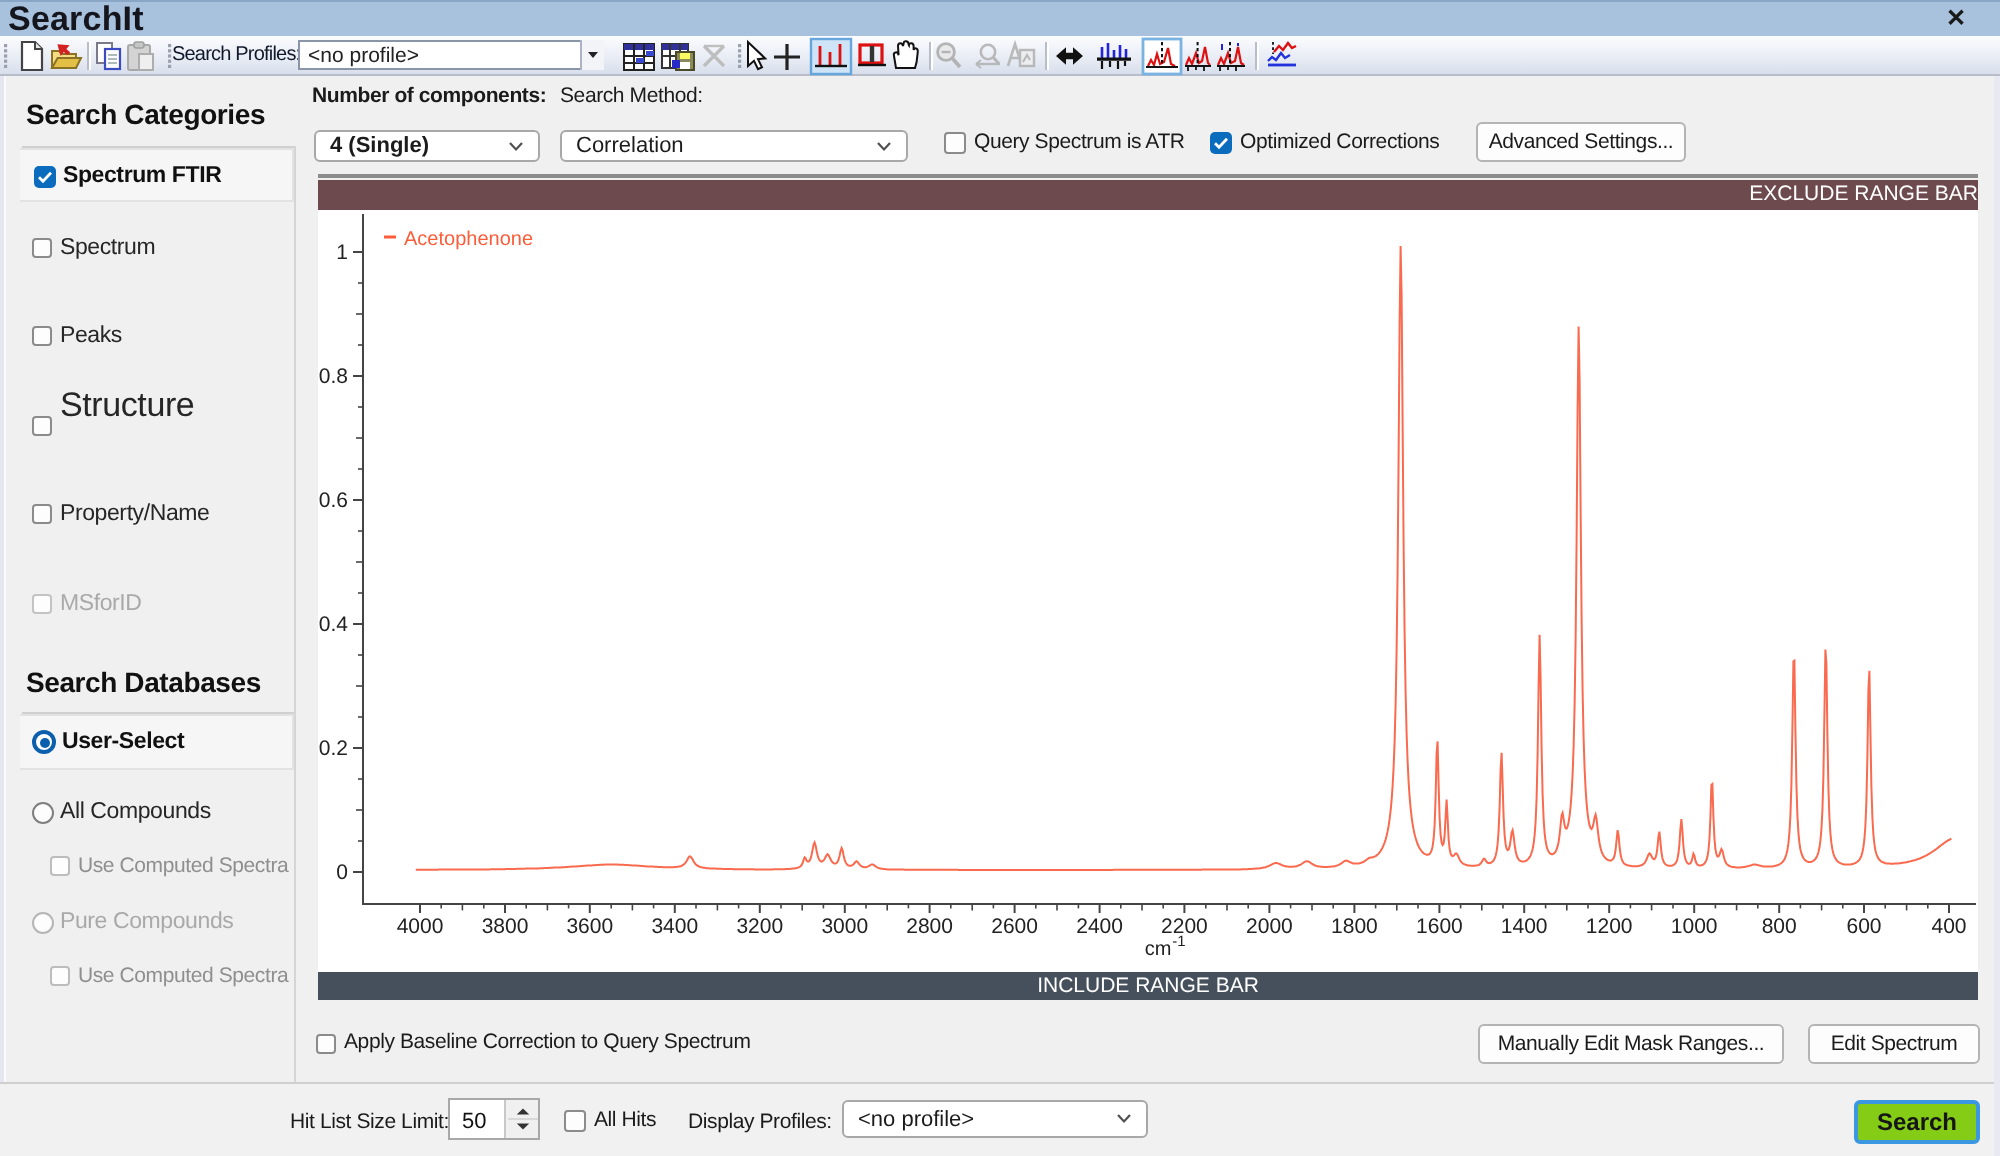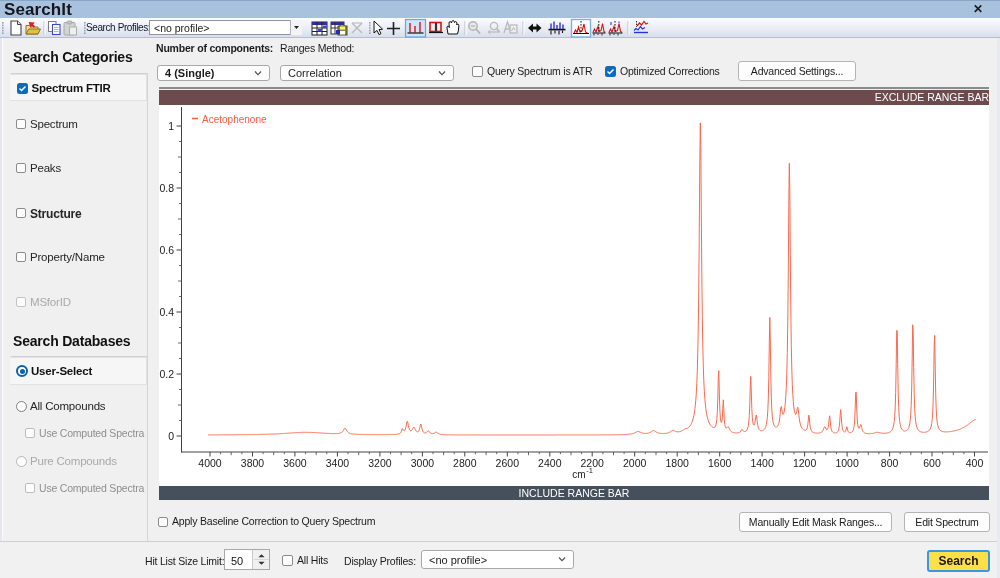--- a/index.html
+++ b/index.html
@@ -191,21 +191,21 @@
       <path d="M2.5 5.6 L4.5 7.6 L8.5 3.4" stroke="#fff" stroke-width="1.4" fill="none"></path>
     </svg>
   </div>
 <div class="abs" style="left:31.5px;top:82px;font-size:11.5px;font-weight:bold;letter-spacing:-0.2px;color:#111;">Spectrum FTIR</div>
 
 <div class="cb" style="left:16px;top:119px;"></div>
 <div class="abs lbl" style="left:30px;top:118px;font-size:11.5px;letter-spacing:-0.2px;color:#262626;">Spectrum</div>
 <div class="cb" style="left:16px;top:163px;"></div>
 <div class="abs lbl" style="left:30px;top:162px;font-size:11.5px;letter-spacing:-0.2px;color:#262626;">Peaks</div>
 <div class="cb" style="left:16px;top:208px;"></div>
-<div class="abs lbl" style="left:30px;top:207px;font-size:12px;letter-spacing:-0.2px;color:#262626;font-weight:bold;">Structure</div>
+<div class="abs lbl" style="left:30px;top:193px;font-size:17px;letter-spacing:-0.2px;color:#262626;">Structure</div>
 <div class="cb" style="left:16px;top:252px;"></div>
 <div class="abs lbl" style="left:30px;top:251px;font-size:11.5px;letter-spacing:-0.2px;color:#262626;">Property/Name</div>
 <div class="cb" style="left:16px;top:297px;border-color:#c3c3c3;"></div>
 <div class="abs lbl" style="left:30px;top:296px;font-size:11.5px;color:#a9a9a9;">MSforID</div>
 
 <div class="abs" style="left:13px;top:332.5px;font-size:14px;font-weight:bold;letter-spacing:-0.2px;color:#111;">Search Databases</div>
 <div class="abs" style="left:11px;top:356px;width:136px;height:1px;background:#d0d0d0;"></div>
 
 <div class="abs" style="left:10px;top:357px;width:137px;height:28px;background:#f6f6f6;border:1px solid #e2e2e2;border-left:none;box-sizing:border-box;"></div>
 <div class="radiosel" style="left:16px;top:365px;">
@@ -216,42 +216,42 @@
 <div class="radio" style="left:16px;top:401px;"></div>
 <div class="abs lbl" style="left:30px;top:400px;font-size:11.5px;letter-spacing:-0.2px;color:#262626;">All Compounds</div>
 <div class="cb" style="left:25px;top:428px;border-color:#bdbdbd;"></div>
 <div class="abs lbl" style="left:39px;top:427px;font-size:10.5px;letter-spacing:-0.2px;color:#8f8f8f;">Use Computed Spectra</div>
 <div class="radio" style="left:16px;top:456px;border-color:#b5b5b5;"></div>
 <div class="abs lbl" style="left:30px;top:455px;font-size:11.5px;color:#a9a9a9;">Pure Compounds</div>
 <div class="cb" style="left:25px;top:483px;border-color:#bdbdbd;"></div>
 <div class="abs lbl" style="left:39px;top:482px;font-size:10.5px;letter-spacing:-0.2px;color:#8f8f8f;">Use Computed Spectra</div>
 
 <div class="abs lbl" style="left:156px;top:42px;font-weight:bold;">Number of components:</div>
-<div class="abs lbl" style="left:280px;top:42px;">Ranges Method:</div>
+<div class="abs lbl" style="left:280px;top:42px;">Search Method:</div>
 <div class="combo" style="left:157px;top:65px;width:113px;height:16px;">
     <span style="position:absolute;left:7px;top:1px;font-weight:bold;">4 (Single)</span>
     <svg class="ar" style="margin-top:-2.5px;" width="8" height="5" viewBox="0 0 8 5">
       <path d="M1 0.5 L4 3.7 L7 0.5" fill="none" stroke="#505050" stroke-width="1.1"></path>
     </svg>
   </div>
 <div class="combo" style="left:280px;top:65px;width:174px;height:16px;padding-left:38px;">
     <span style="position:absolute;left:7px;top:1px;">Correlation</span>
     <svg class="ar" style="margin-top:-2.5px;" width="8" height="5" viewBox="0 0 8 5">
       <path d="M1 0.5 L4 3.7 L7 0.5" fill="none" stroke="#505050" stroke-width="1.1"></path>
     </svg>
   </div>
 <div class="cb" style="left:472px;top:66px;width:11px;height:11px;"></div>
 <div class="abs lbl" style="left:487px;top:65px;">Query Spectrum is ATR</div>
 <div class="cbc" style="left:605px;top:66px;">
     <svg width="11" height="11" viewBox="0 0 11 11">
       <path d="M2.5 5.6 L4.5 7.6 L8.5 3.4" stroke="#fff" stroke-width="1.4" fill="none"></path>
     </svg>
   </div>
 <div class="abs lbl" style="left:620px;top:65px;">Optimized Corrections</div>
-<div class="btn" style="left:738px;top:61px;width:118px;height:20px;line-height:19px;font-size:10.5px;letter-spacing:-0.2px;">Advanced Settings...</div>
+<div class="btn" style="left:738px;top:61px;width:105px;height:20px;line-height:19px;font-size:10.5px;letter-spacing:-0.2px;">Advanced Settings...</div>
 
 <div class="abs" style="left:159px;top:87px;width:830px;height:2px;background:#8b8b8b;"></div>
 <div class="abs" style="left:159px;top:90px;width:830px;height:15px;background:#6d4a4d;"></div>
 <div class="abs" style="left:159px;top:91px;width:830px;height:13px;font-size:10.5px;color:#fff;text-align:right;">EXCLUDE RANGE BAR</div>
 <div class="abs" style="left:159px;top:105px;width:830px;height:381px;background:#fff;"></div>
 <div class="abs" style="left:159px;top:486px;width:830px;height:13.5px;background:#46505c;"></div>
 <div class="abs" style="left:159px;top:487px;width:830px;height:12px;font-size:10.5px;color:#fff;text-align:center;">INCLUDE RANGE BAR</div>
 
 <svg class="abs" style="left:159px;top:105px;" width="830" height="381" viewBox="0 0 830 381" font-family="Liberation Sans, sans-serif">
   <line x1="22.5" y1="2" x2="22.5" y2="347.5" stroke="#444" stroke-width="1"></line>
@@ -401,15 +401,15 @@
 </div>
 <div class="cb" style="left:282px;top:555px;width:11px;height:11px;"></div>
 <div class="abs lbl" style="left:297px;top:554px;">All Hits</div>
 <div class="abs lbl" style="left:344px;top:555px;">Display Profiles:</div>
 <div class="combo" style="left:421px;top:550px;width:153px;height:19px;">
     <span style="position:absolute;left:7px;top:3px;">&lt;no profile&gt;</span>
     <svg class="ar" style="margin-top:-2.5px;" width="8" height="5" viewBox="0 0 8 5">
       <path d="M1 0.5 L4 3.7 L7 0.5" fill="none" stroke="#505050" stroke-width="1.1"></path>
     </svg>
   </div>
-<div class="abs" style="left:927px;top:550px;width:63px;height:22px;background:#fde047;border:2px solid #3b97e0;border-radius:3px;box-sizing:border-box;text-align:center;font-size:12px;font-weight:bold;color:#161616;line-height:18px;">Search</div>
+<div class="abs" style="left:927px;top:550px;width:63px;height:22px;background:#84cc16;border:2px solid #3b97e0;border-radius:3px;box-sizing:border-box;text-align:center;font-size:12px;font-weight:bold;color:#161616;line-height:18px;">Search</div>
 
 <div class="abs" style="left:997px;top:38px;width:3px;height:540px;background:#e9e9f2;"></div>
 
 </body></html>

